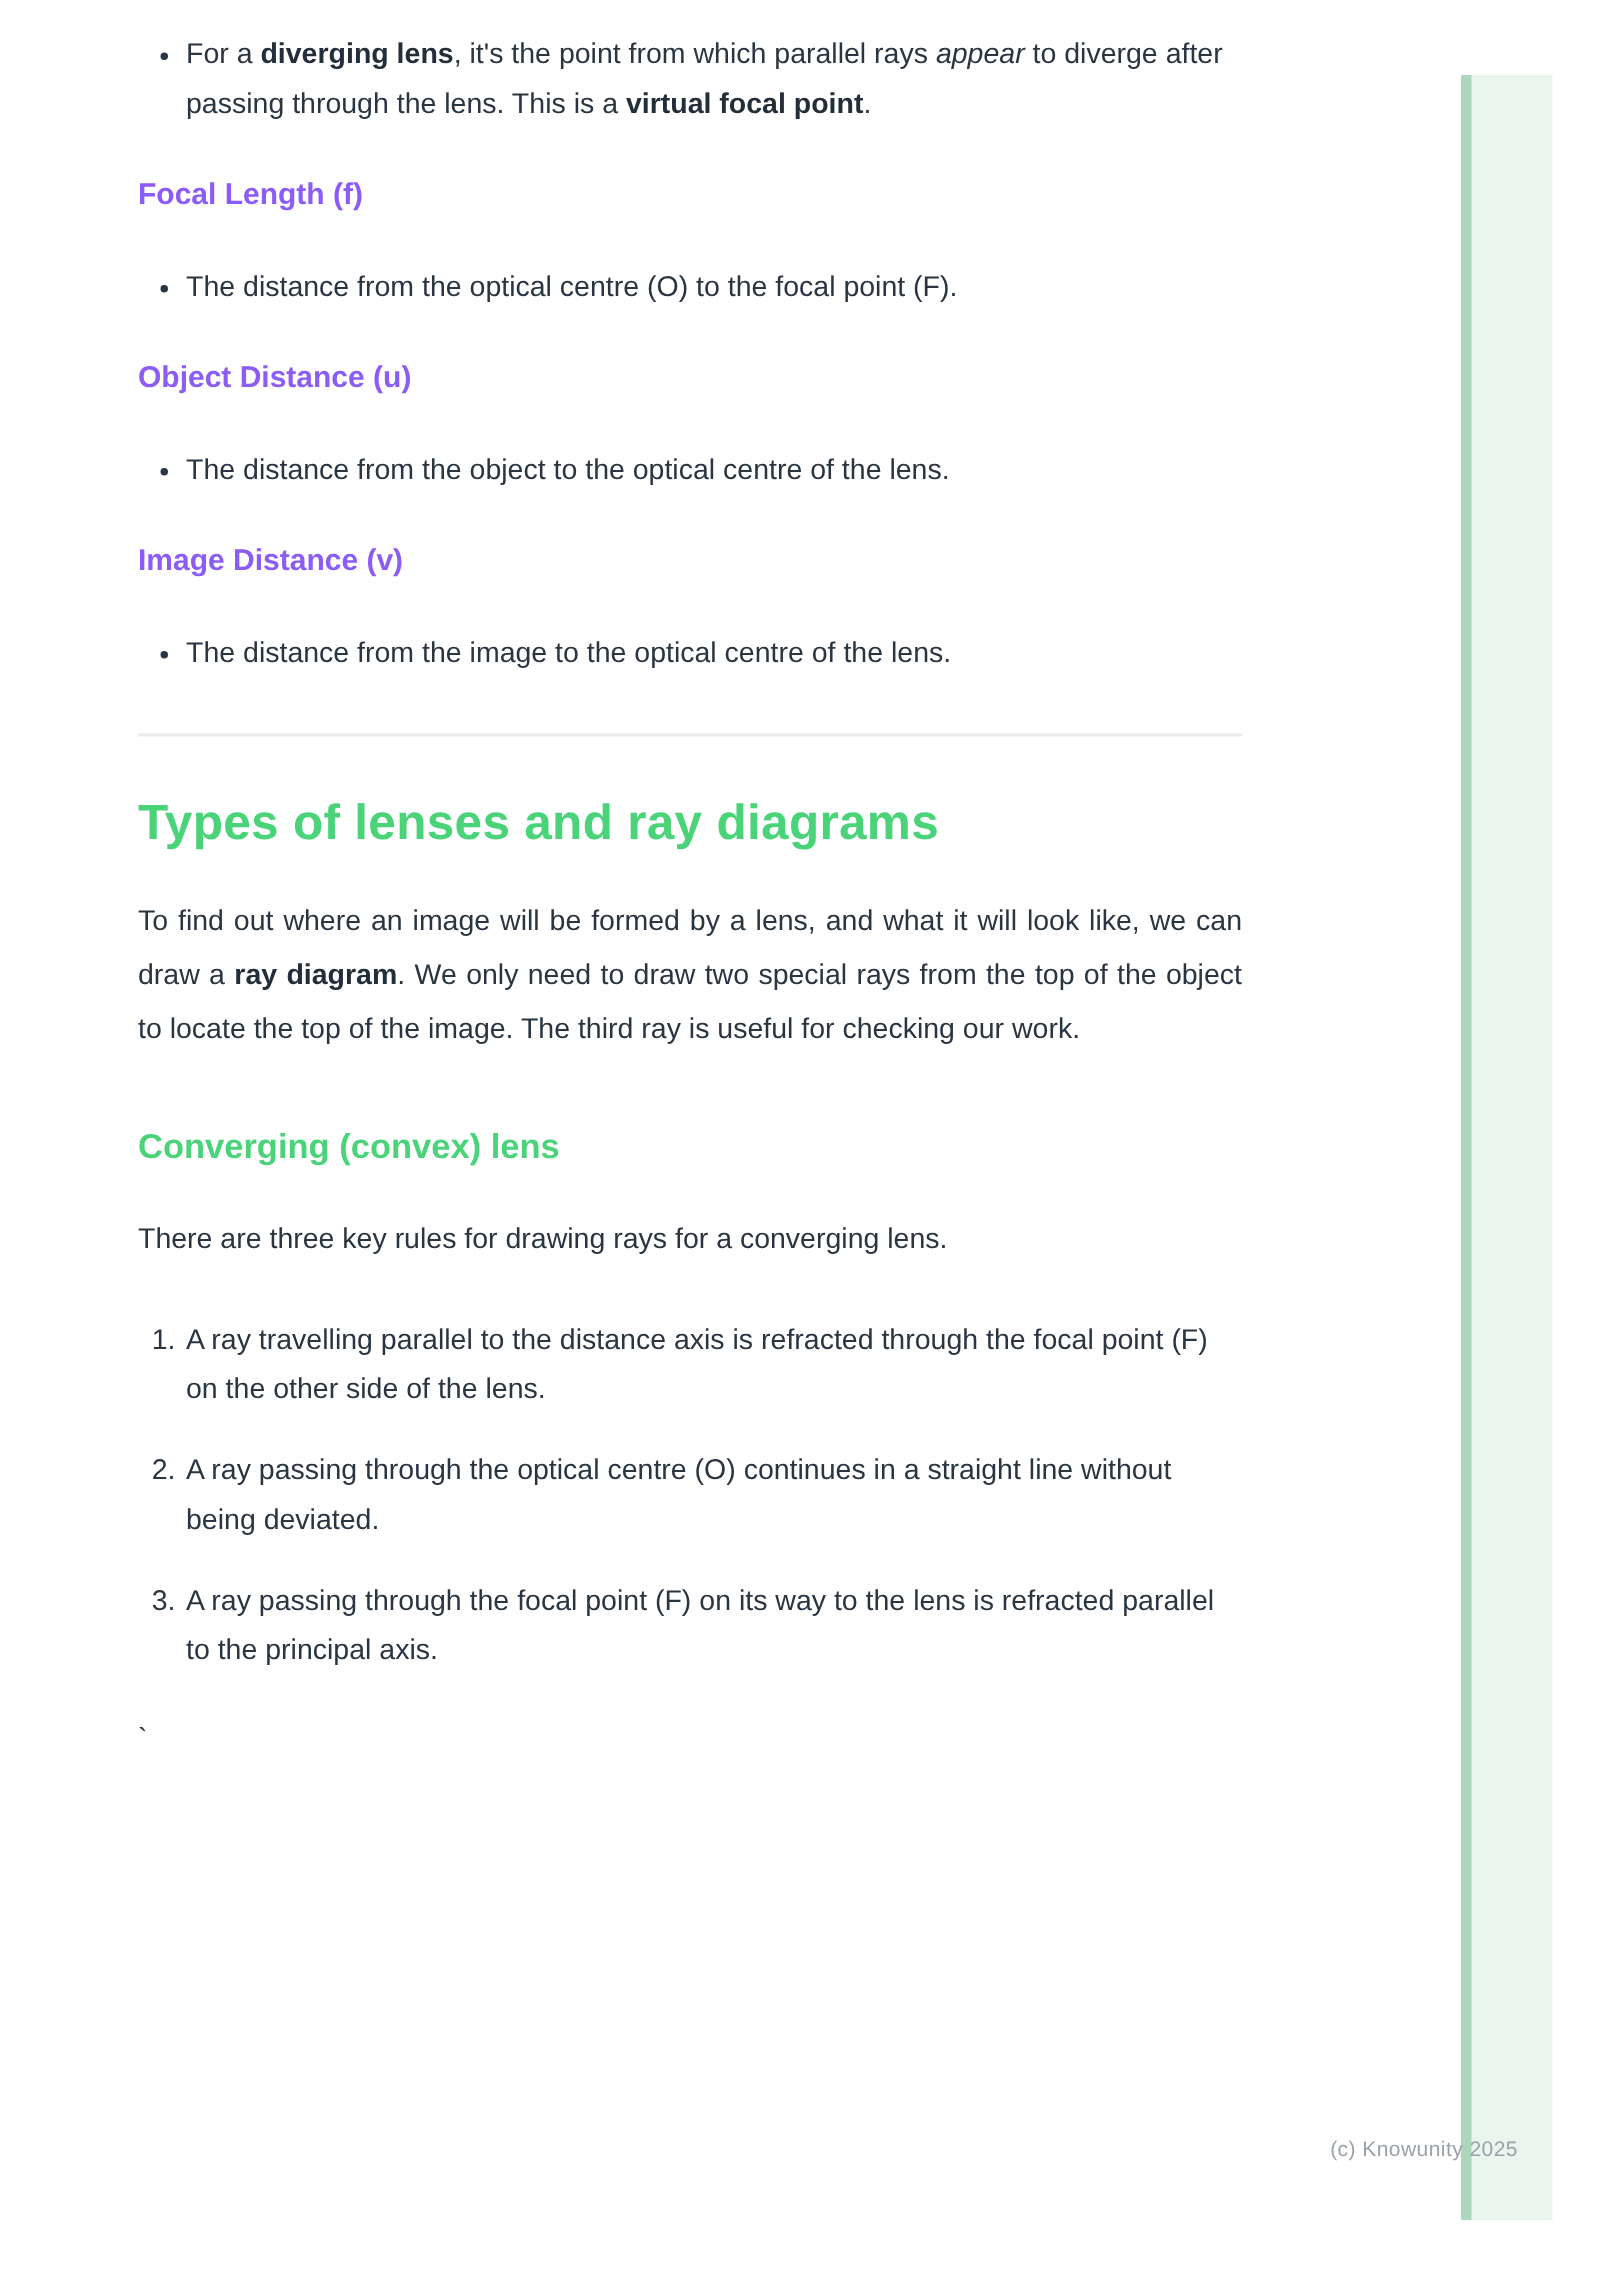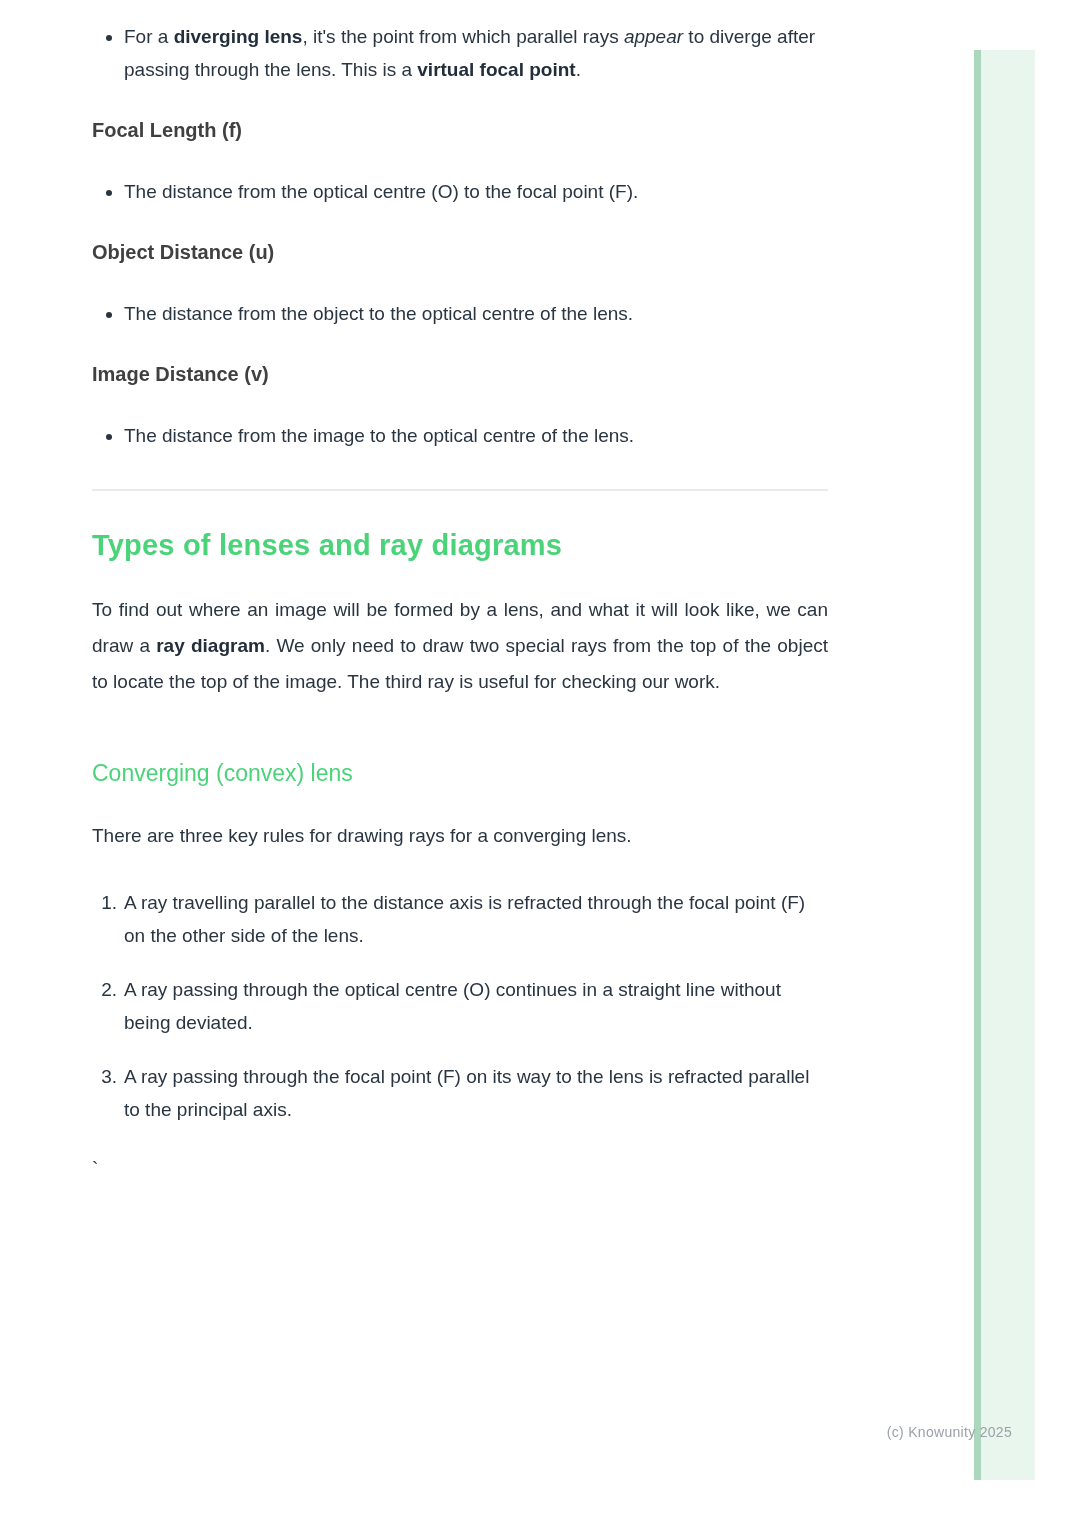--- a/index.html
+++ b/index.html
@@ -42,50 +42,50 @@
     line-height: 33px;
     color: #2a3542;
   }
 
   strong { font-weight: bold; color: #232e3b; }
   em { font-style: italic; }
 
   h3.term {
     font-size: 20px;
     font-weight: bold;
-    color: #404040;
+    color: #8b5cf6;
     margin: 33px 0;
   }
 
   hr.divider {
     border: none;
     border-top: 2px solid #ebebee;
     margin: 37px 0 0 0;
   }
 
   h1.section-title {
-    font-size: 29px;
+    font-size: 33px;
     font-weight: bold;
     color: #4ad379;
     margin: 38px 0 30px 0;
     letter-spacing: 0.2px;
   }
 
   p.intro {
     font-size: 19px;
     line-height: 36px;
     text-align: justify;
     color: #2a3542;
   }
 
   h2.subsection-title {
     font-size: 23px;
-    font-weight: normal;
+    font-weight: bold;
     color: #4ad379;
-    margin: 60px 0 32px 0;
+    margin: 46px 0 32px 0;
   }
 
   p.lead {
     font-size: 19px;
     line-height: 33px;
   }
 
   ol.rules {
     list-style: none;
     margin: 34px 0 0 0;

